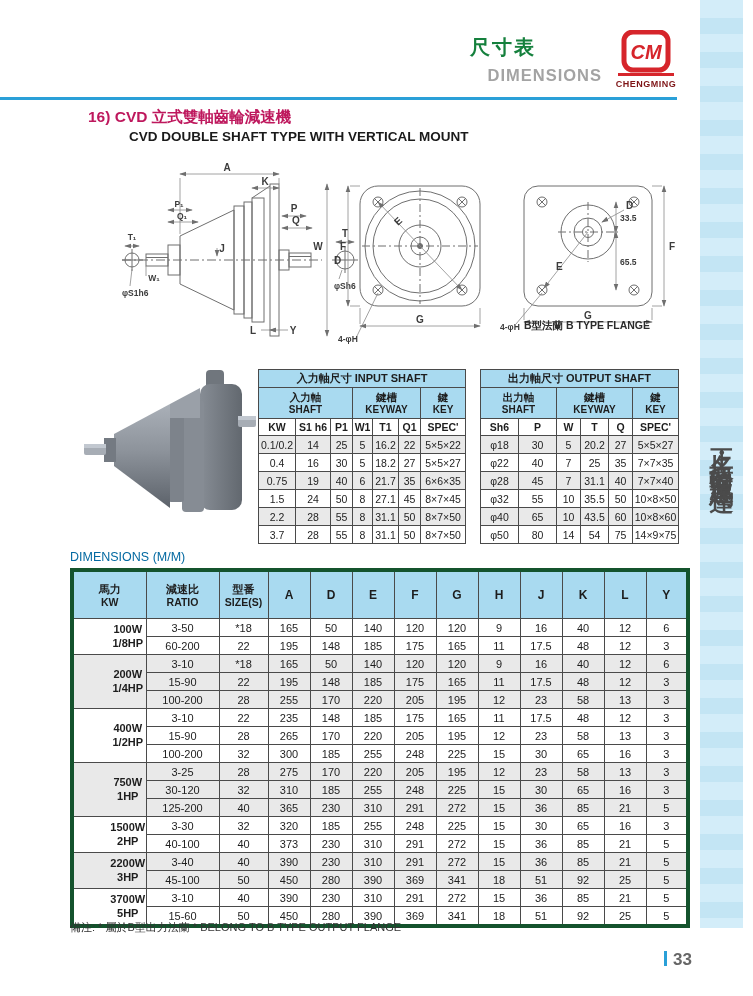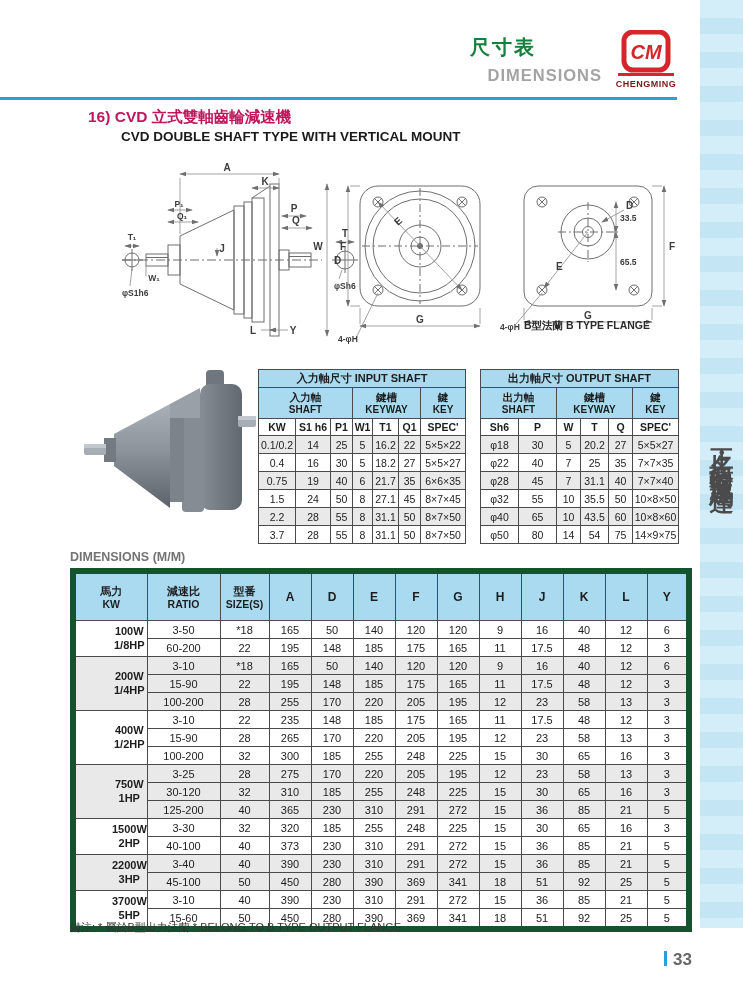--- a/index.html
+++ b/index.html
@@ -11,21 +11,21 @@
   #title-en{left:468px;top:66px;width:134px;text-align:right;font-size:16.5px;font-weight:bold;letter-spacing:1px;color:#a3a3a3;}
   #blue-rule{left:0;top:97px;width:677px;height:3px;background:#2aa0d8;}
   #logo{left:612px;top:30px;}
 
   
   #stripe{left:700px;top:0;width:43px;height:928px;background:repeating-linear-gradient(180deg,#d3edf9 0 18px,#c3e5f4 18px 34px);}
   #side-text{position:absolute;top:430px;left:50%;transform:translateX(-50%);writing-mode:vertical-rl;font-size:24px;font-weight:600;letter-spacing:5px;color:#4b4b4b;white-space:nowrap;}
 
   
   #sec-title{left:88px;top:107px;font-size:15.5px;font-weight:bold;color:#be185d;}
-  #sec-sub{left:121px;top:129px;font-size:13.5px;font-weight:bold;color:#1a1a1a;}
+  #sec-sub{left:129px;top:129px;font-size:13.5px;font-weight:bold;color:#1a1a1a;}
 
   
   svg text{font-family:"Liberation Sans","DejaVu Sans",sans-serif;}
   .dt{font-size:10px;fill:#3c3c3c;font-weight:bold;}
   .dts{font-size:8.5px;fill:#3c3c3c;font-weight:bold;}
   #flange-caption{left:524px;top:319px;font-size:10.5px;font-weight:600;color:#2b2b2b;}
 
   
   .shaft{border-collapse:collapse;table-layout:fixed;background:#fff;}
   .shaft th,.shaft td{border:1px solid #4a4a4a;text-align:center;padding:0;font-size:10.5px;color:#1d1d1d;overflow:hidden;}
@@ -33,22 +33,22 @@
   .shaft .grp{background:#a9daf0;height:30px;font-weight:bold;}
   .shaft .grp .zh{font-size:10.5px;line-height:1.25;}
   .shaft .grp .en{font-size:10px;line-height:1.1;}
   .shaft .colh{background:#fff;height:16px;font-weight:bold;}
   .shaft td{height:17px;}
   .shade{background:#e9e9e9;}
   #input-table{left:258px;top:369px;width:207px;}
   #output-table{left:480px;top:369px;width:199px;}
 
   
-  #dims-label{left:70px;top:550px;font-size:12.5px;font-weight:bold;color:#737373;}
-  #dim-table{left:70px;top:568px;border-collapse:collapse;table-layout:fixed;width:618px;border:6px solid #14532d;background:#fff;}
+  #dims-label{left:70px;top:550px;font-size:12.5px;font-weight:normal;color:#0369a1;}
+  #dim-table{left:70px;top:568px;border-collapse:collapse;table-layout:fixed;width:618px;border:4px solid #14532d;background:#fff;}
   #dim-table th,#dim-table td{border:1px solid #4a4a4a;text-align:center;padding:0;font-size:11px;color:#1d1d1d;}
   #dim-table thead th{background:#a9daf0;height:46px;font-weight:bold;}
   #dim-table thead .zh{font-size:11px;line-height:1.3;}
   #dim-table thead .en{font-size:10.5px;line-height:1.2;}
   #dim-table thead .hdrL{font-size:12px;}
   #dim-table tbody td{height:17px;}
   #dim-table tbody th.power{font-weight:bold;background:#fff;}
   #dim-table tbody tr.shade td,#dim-table tbody tr.shade th.power{background:#e9e9e9;}
   #dim-table tbody th.power .p1,#dim-table tbody th.power .p2{font-size:11px;line-height:1.25;margin-left:36px;}
 

